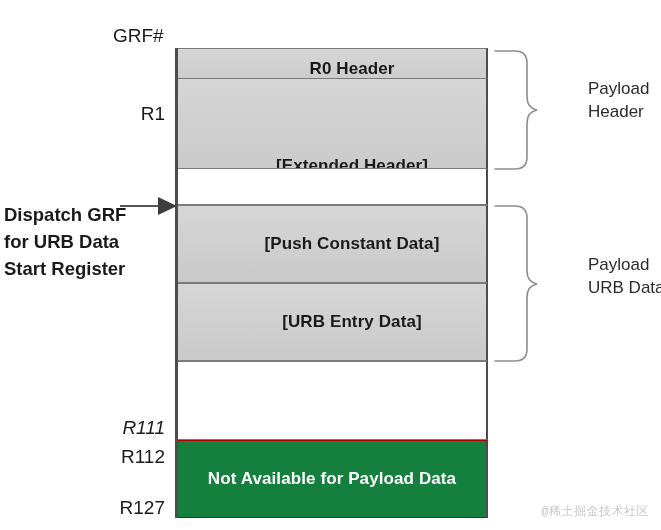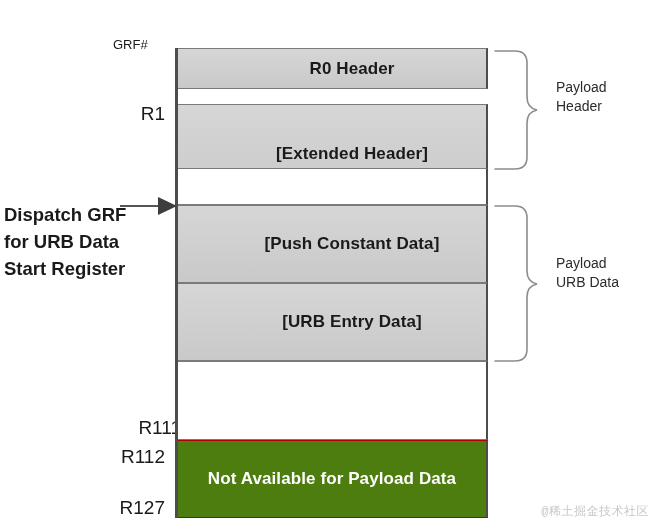--- a/index.html
+++ b/index.html
@@ -21,24 +21,23 @@
     position: absolute;
     text-align: right;
     color: #1a1a1a;
     font-size: 19px;
     line-height: 1;
     white-space: nowrap;
   }
   .grf-title {
     position: absolute;
     color: #1a1a1a;
-    font-size: 13px;
+    font-size: 19px;
     line-height: 1;
     white-space: nowrap;
-    margin-top: 12px;
   }
 
   
   .grf-table {
     position: absolute;
     left: 175px;
     top: 48px;
     width: 310px;
     height: 470px;
     border-left: 3px solid #4d4d4d;
@@ -60,21 +59,21 @@
     border-right: 2px solid #4d4d4d;
     padding-left: 40px;
   }
   .row.empty {
     background: #ffffff;
     border-top: 1px solid #7a7a7a;
     border-bottom: 1px solid #7a7a7a;
     border-right: 2px solid #4d4d4d;
   }
   .row.danger {
-    background: #4d7c0f;
+    background: #15803d;
     border: 1px solid #b00000;
     border-left: none;
     border-right: 2px solid #4d4d4d;
   }
   .row-text {
     font-size: 17px;
     font-weight: bold;
     color: #1a1a1a;
     letter-spacing: 0.1px;
   }
@@ -98,25 +97,26 @@
   .arrow-svg {
     position: absolute;
     left: 120px;
     top: 193px;
   }
 
   
   .brace-svg { position: absolute; }
   .brace-label {
     position: absolute;
-    font-size: 14px;
+    font-size: 17px;
     line-height: 1.35;
     color: #2b2b2b;
     text-align: left;
     white-space: nowrap;
+    margin-left: 32px;
   }
 
   
   .watermark {
     position: absolute;
     right: 12px;
     bottom: 10px;
     font-size: 12px;
     color: #c8c8c8;
     letter-spacing: 0.5px;
@@ -125,31 +125,31 @@
   }
 </style>
 </head>
 <body>
 
 <div id="canvas">
 
   <div class="grf-title" style="left:113px; top:26px;">GRF#</div>
 
   <div class="reg-label" style="left:80px; top:104px; width:85px;">R1</div>
-  <div class="reg-label" style="left:96px; top:418px; width:85px;">R111</div>
+  <div class="reg-label" style="left:80px; top:418px; width:85px;font-style:italic;">R111</div>
   <div class="reg-label" style="left:80px; top:447px; width:85px;">R112</div>
   <div class="reg-label" style="left:80px; top:498px; width:85px;">R127</div>
 
   <div class="grf-table">
 
     <div class="row filled" style="top:0px; height:41px;">
       <span class="row-text">R0 Header</span>
     </div>
 
-    <div class="row filled" style="top:56px; height:99px;">
+    <div class="row filled" style="top:30px; height:99px;align-items:flex-end;">
       <span class="row-text">[Extended Header]</span>
     </div>
 
     <div class="row empty" style="top:120px; height:37px;">
       <span class="row-text"></span>
     </div>
 
     <div class="row filled" style="top:157px; height:78px;">
       <span class="row-text">[Push Constant Data]</span>
     </div>

